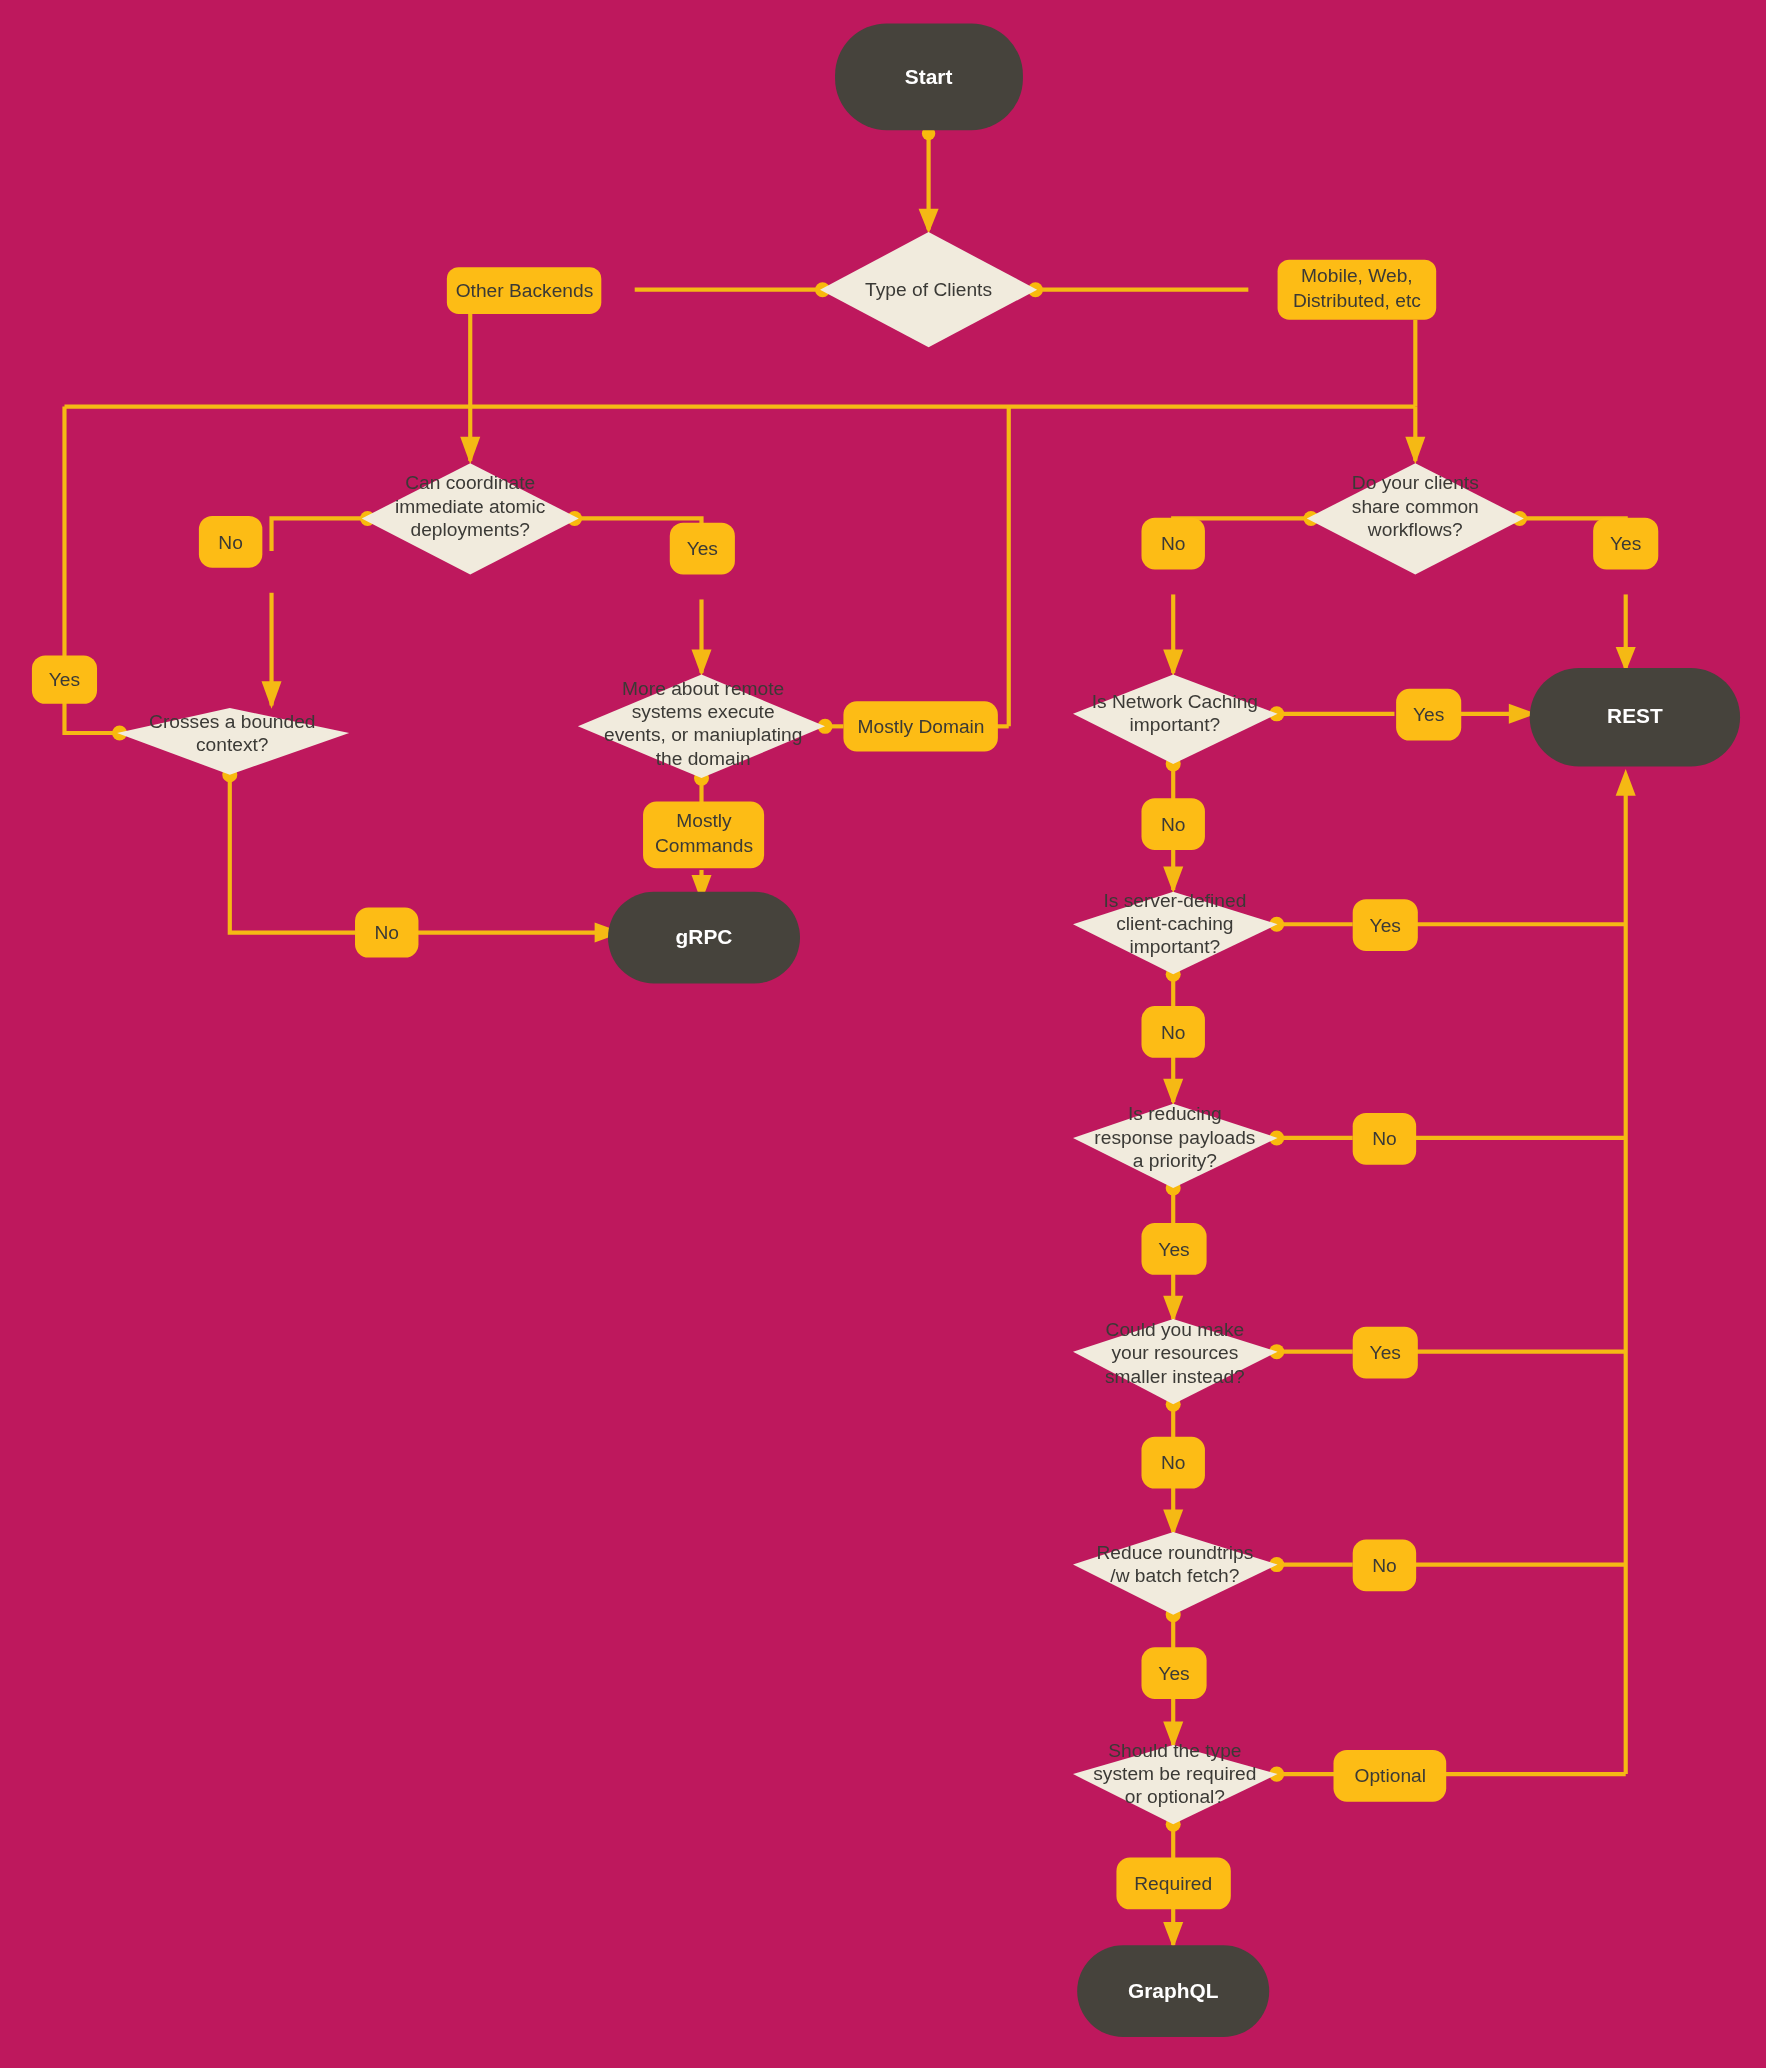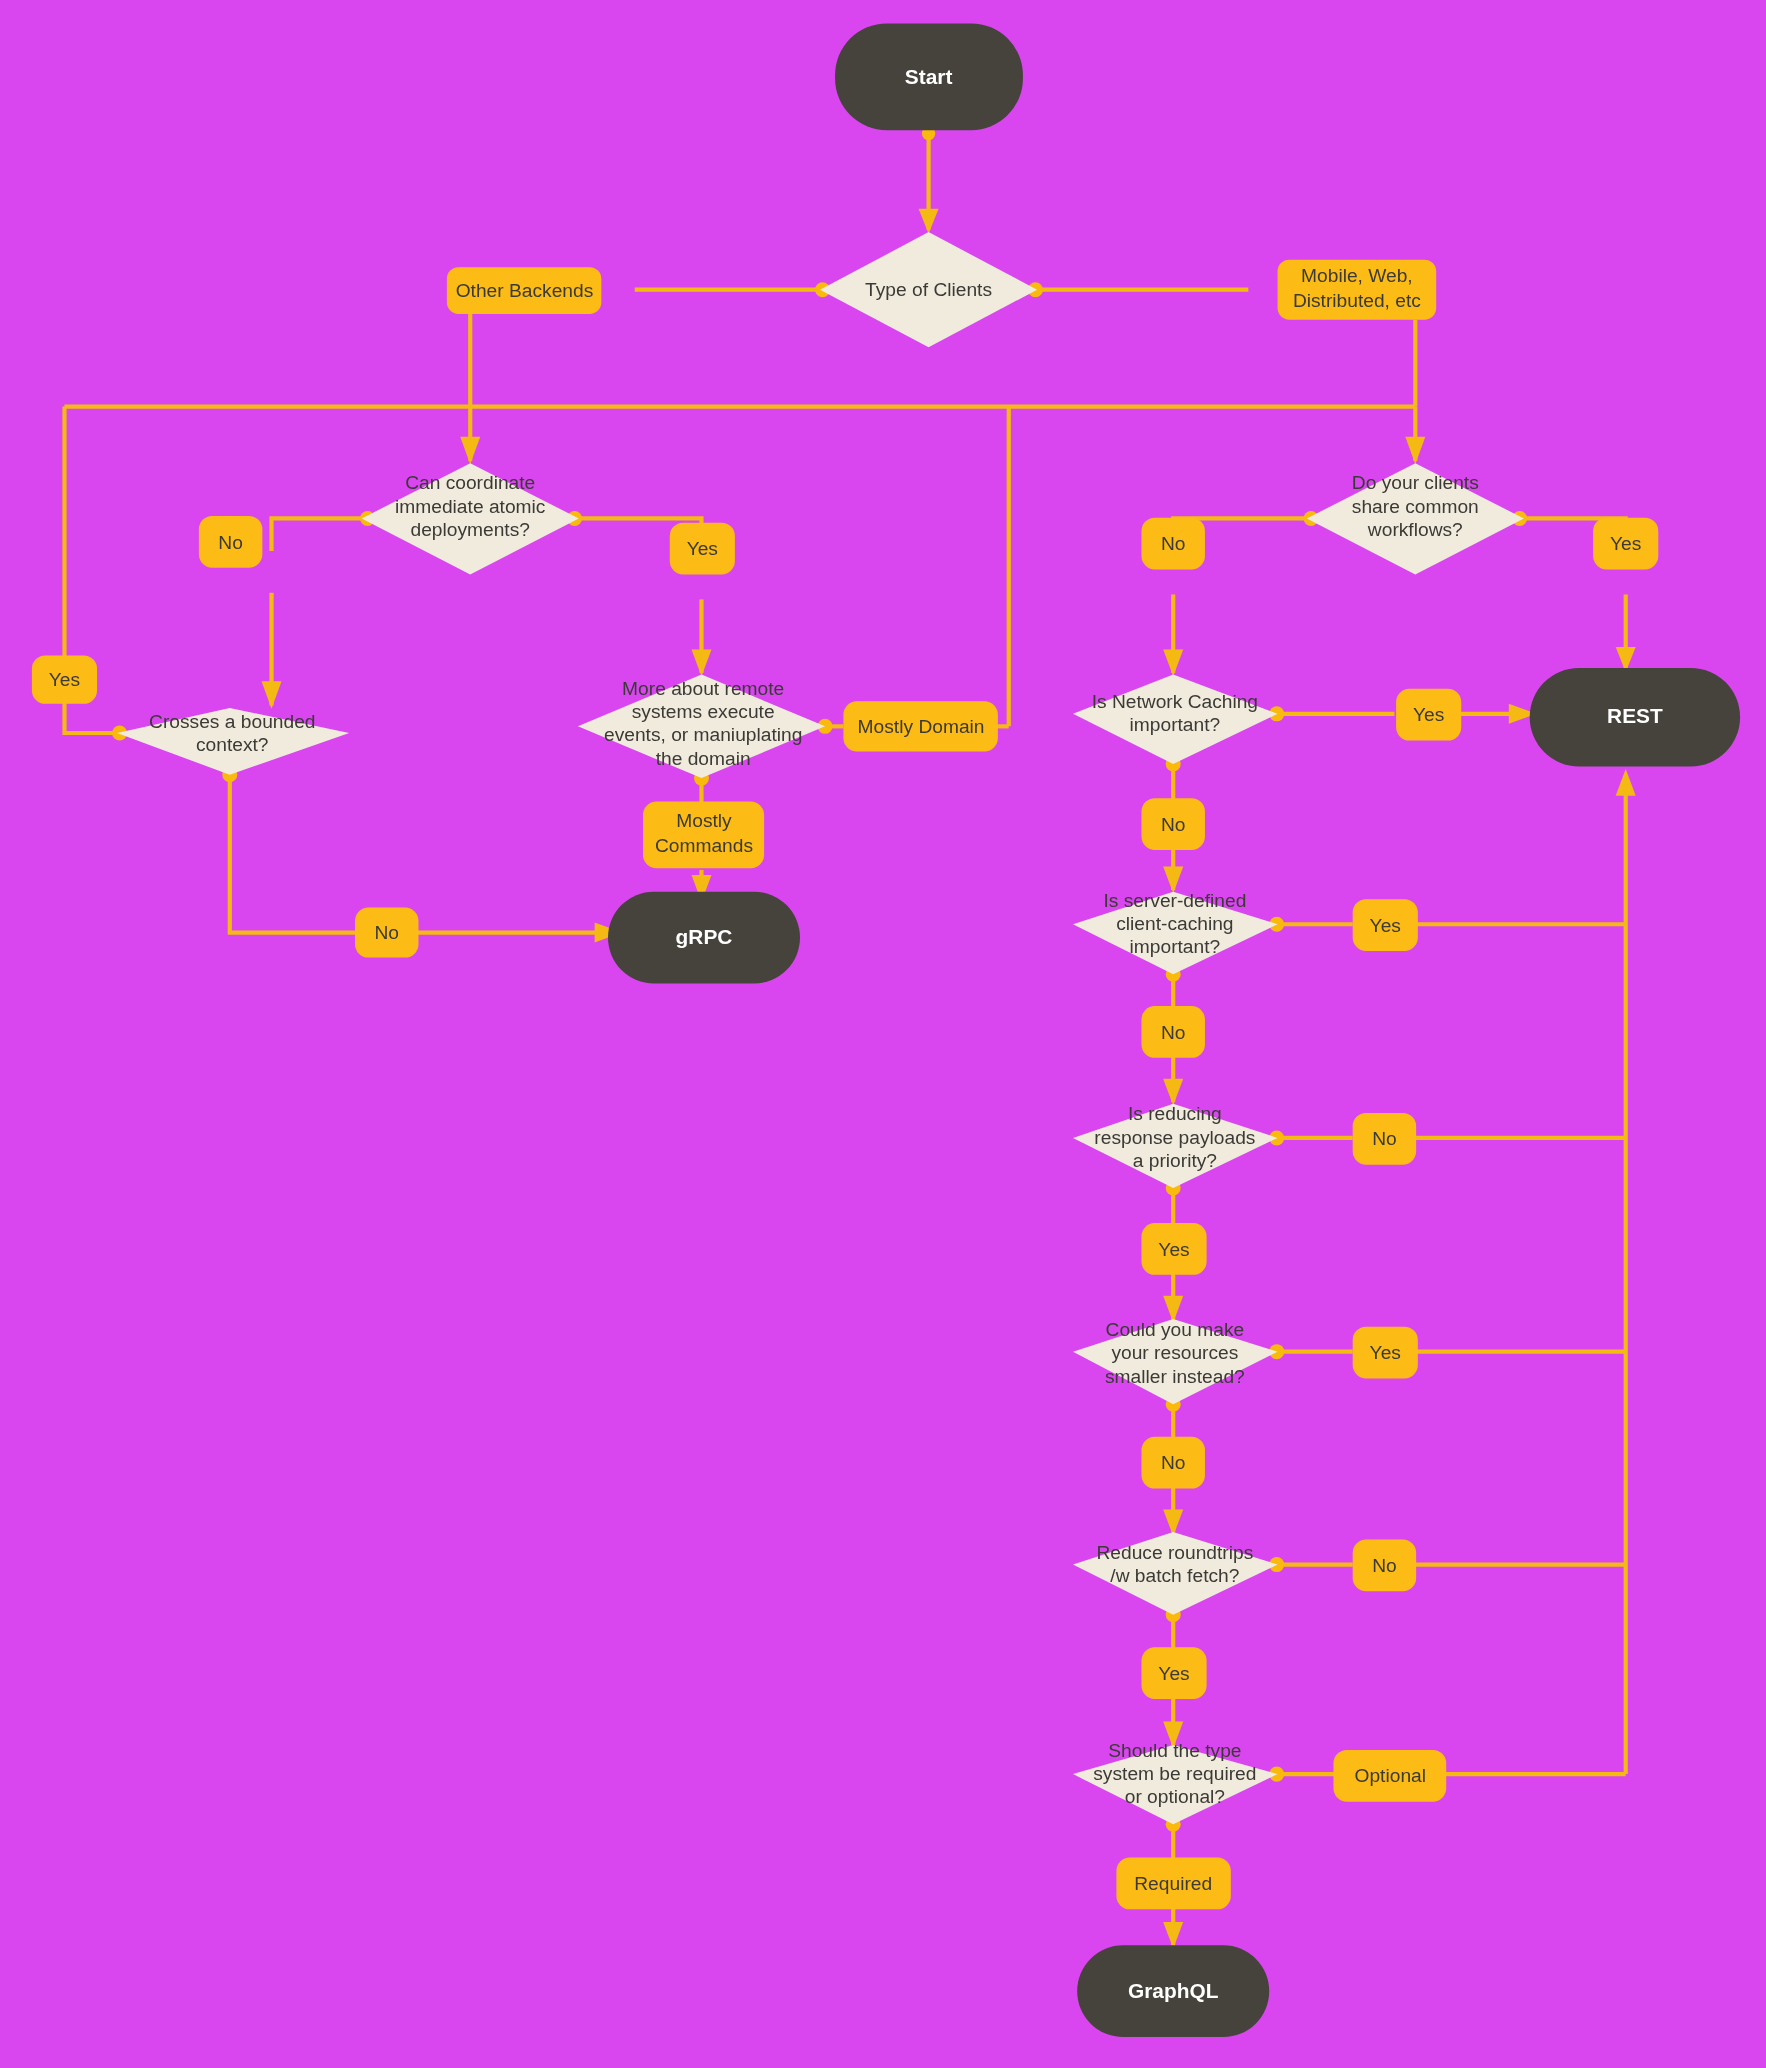--- a/index.html
+++ b/index.html
@@ -8,21 +8,21 @@
     padding: 0;
     background: #ffffff;
   }
   body {
     font-family: "Liberation Sans", sans-serif;
   }
   #chart-root {
     position: relative;
     width: 1767px;
     height: 2068px;
-    background: #d946ef;
+    background: #be185d;
     overflow: hidden;
   }
   svg.flow-canvas {
     position: absolute;
     inset: 0;
     width: 1767px;
     height: 2068px;
     display: block;
   }
   .edge-line {

